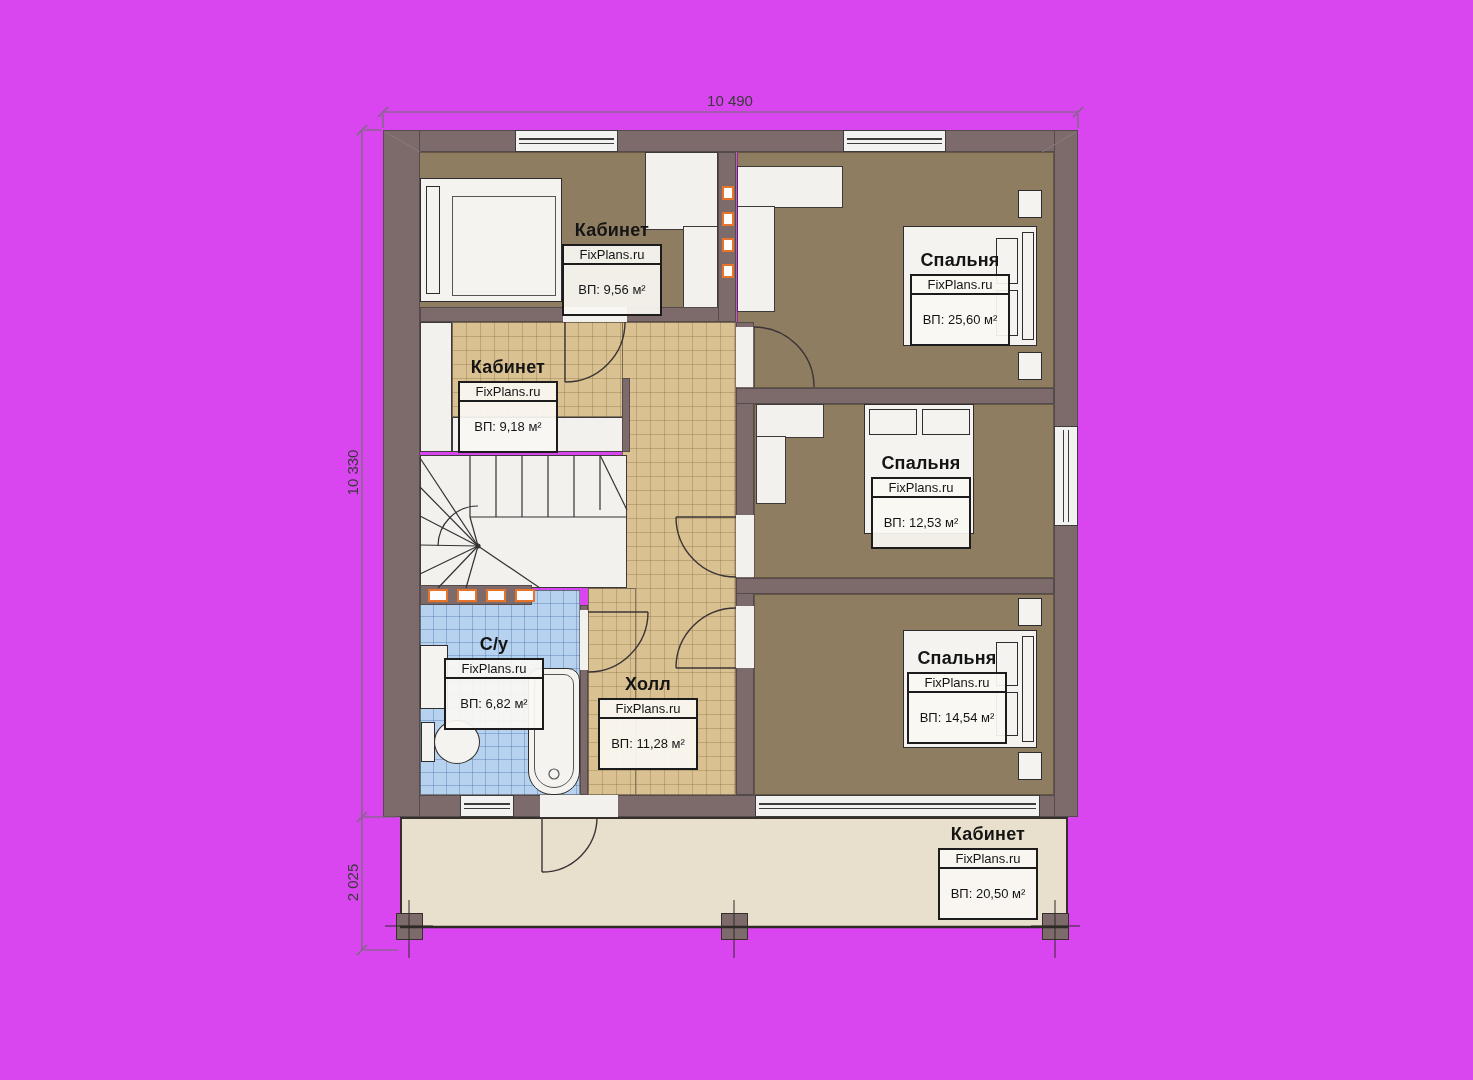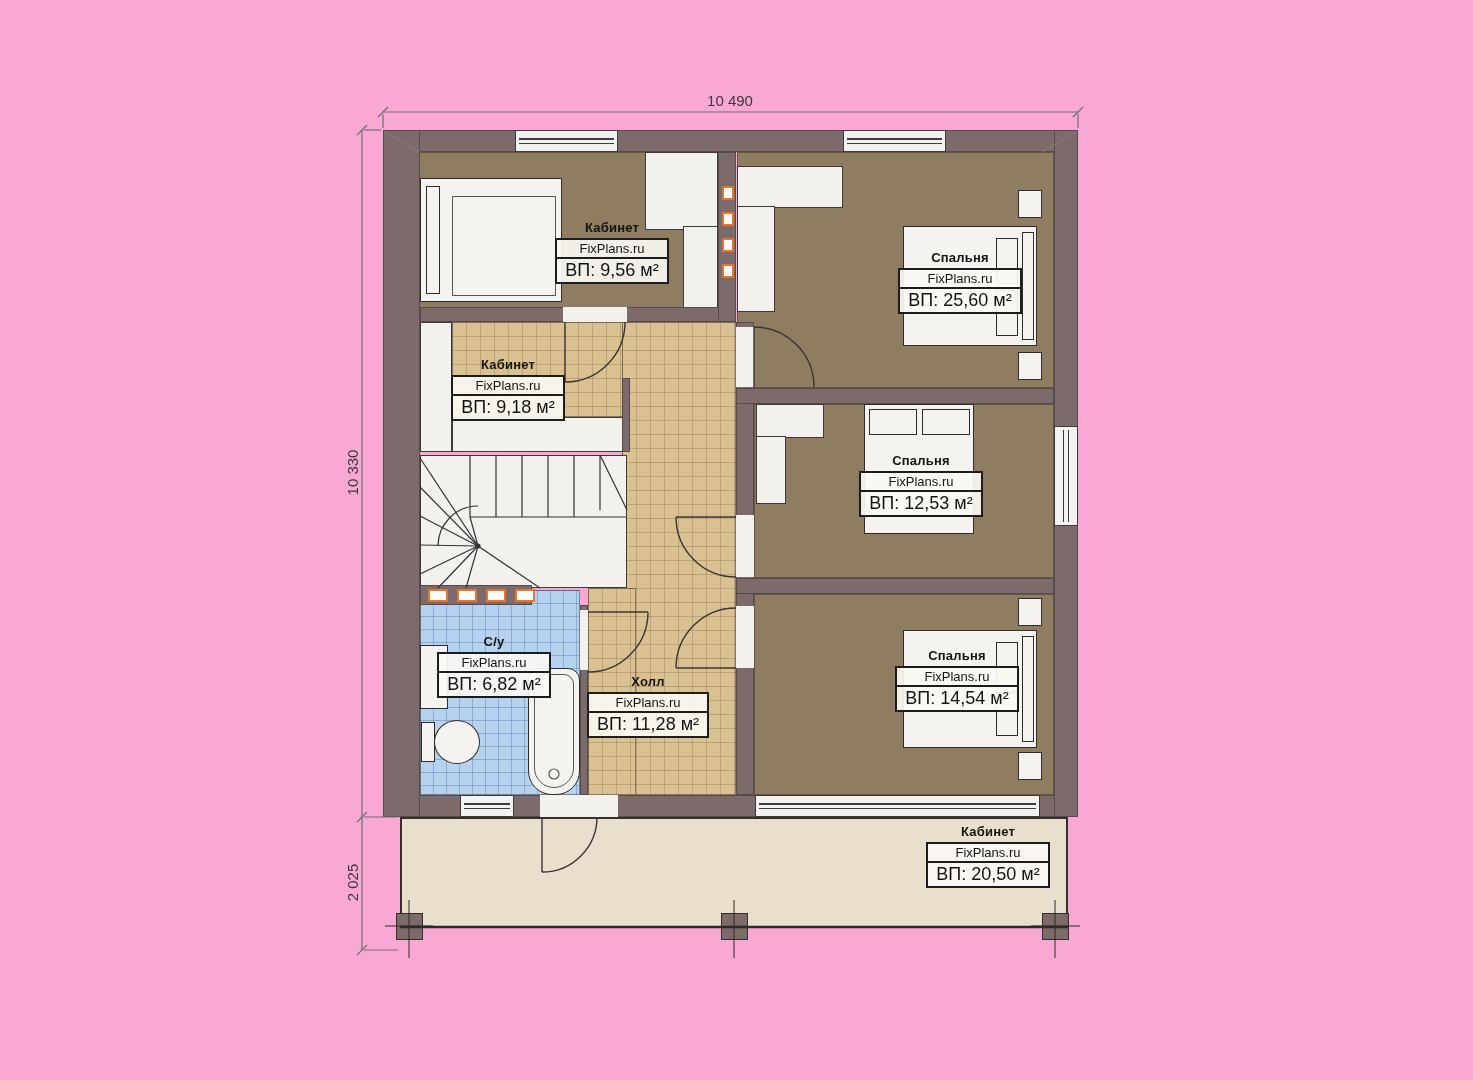--- a/index.html
+++ b/index.html
@@ -1,16 +1,16 @@
 <!DOCTYPE html>
 <html><head>
 <meta charset="utf-8">
 <style>
   html,body{margin:0;padding:0;background:#fff;}
-  .canvas{position:relative;width:1473px;height:1080px;background:#f9a8d4;
+  .canvas{position:relative;width:1473px;height:1080px;background:#d946ef;
           font-family:"Liberation Sans",sans-serif;overflow:hidden;}
   
   .wall{position:absolute;box-sizing:border-box;background:#7d6b6b;border:1px solid #564b4c;z-index:3;}
   
   .floor{position:absolute;box-sizing:border-box;z-index:1;}
   .floor-brown{background:#8f7d61;box-shadow:inset 0 0 0 1px rgba(60,50,40,.5);}
   .tile-tan{background-color:#d9c192;
     background-image:linear-gradient(rgba(120,95,55,.30) 1px,transparent 1px),
                      linear-gradient(90deg,rgba(120,95,55,.30) 1px,transparent 1px);
     background-size:14px 14px;box-shadow:inset 0 0 0 1px rgba(60,50,40,.5);}
@@ -33,24 +33,24 @@
   .open{position:absolute;background:#f2f1ee;z-index:4;}
   
   .vent{position:absolute;display:flex;z-index:5;}
   .vent-h{flex-direction:row;gap:9px;}
   .vent-v{flex-direction:column;gap:12px;}
   .vent i{display:block;background:#fdfdfd;border:2.5px solid #e8732b;}
   .vent-h i{width:16px;height:9px;}
   .vent-v i{width:8px;height:10px;}
   
   .rlabel{position:absolute;display:flex;flex-direction:column;align-items:center;z-index:7;width:140px;}
-  .rname{font-size:13px;font-weight:bold;color:#141414;letter-spacing:.2px;}
+  .rname{font-size:18px;font-weight:bold;color:#141414;letter-spacing:.2px;}
   .lbox{margin-top:3px;border:2px solid #1c1c1c;background:rgba(250,248,243,.93);text-align:center;min-width:96px;}
   .lbox .row1{font-size:13px;color:#141414;padding:1px 8px;border-bottom:2px solid #1c1c1c;}
-  .lbox .row2{font-size:18px;color:#141414;padding:1px 8px;}
+  .lbox .row2{font-size:13px;color:#141414;padding:17px 8px;}
   
   .dim{position:absolute;font-size:15px;color:#3a3a3a;z-index:8;text-align:center;}
   .dim-rot{transform:rotate(-90deg);transform-origin:center center;}
   svg.linework{position:absolute;left:0;top:0;z-index:6;pointer-events:none;}
   .post{position:absolute;box-sizing:border-box;background:#7d6b6b;border:1.5px solid #35302c;z-index:3;}
 </style>
 </head>
 <body>
 
 <div class="canvas">

